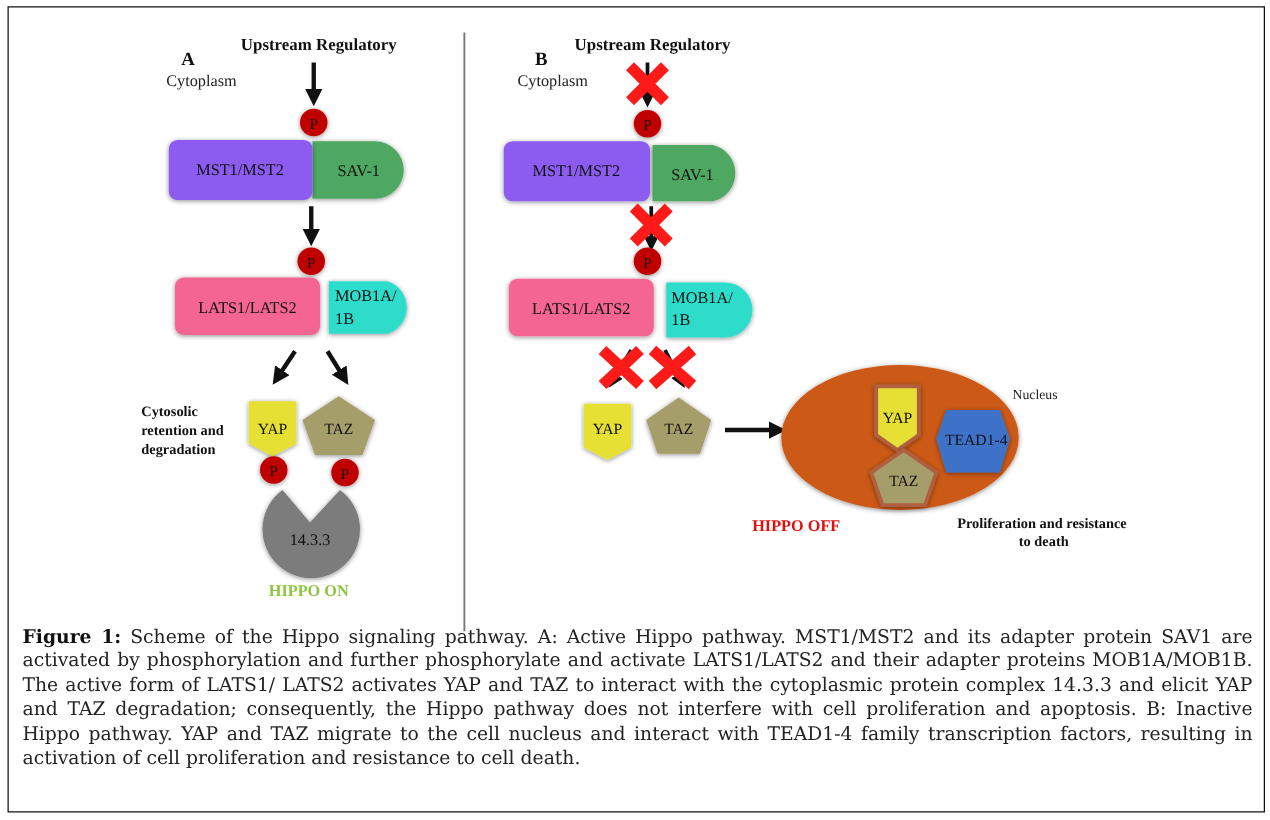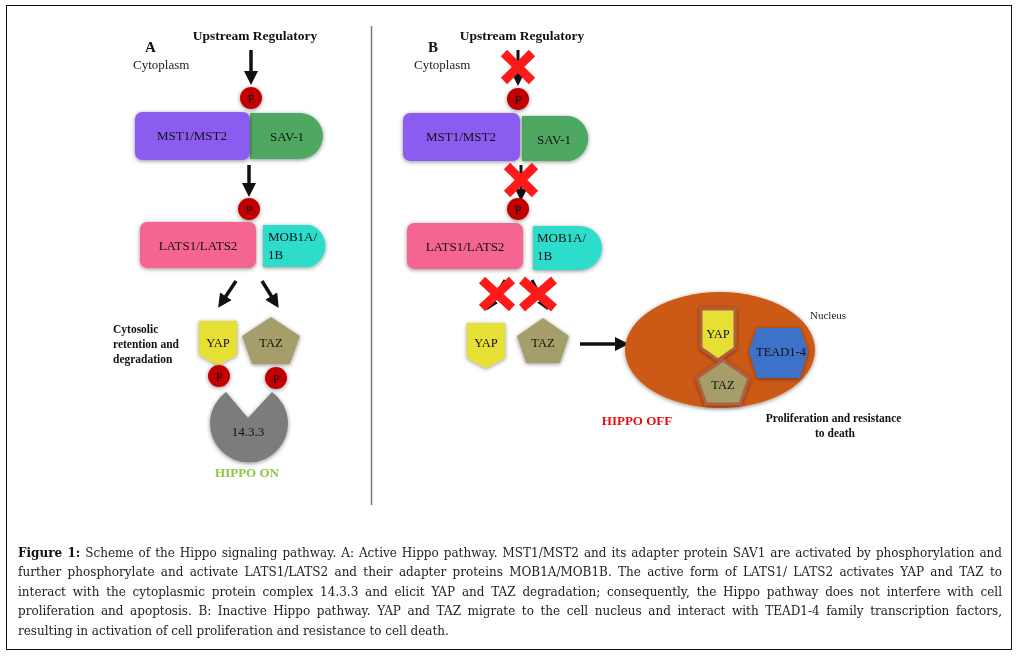--- a/index.html
+++ b/index.html
@@ -1,19 +1,19 @@
 <!DOCTYPE html>
 <html><head>
   <meta charset="utf-8">
   <style>
     html, body { margin: 0; padding: 0; background: #ffffff; }
     body { width: 1016px; height: 656px; position: relative; overflow: hidden; font-family: "Liberation Serif", serif; }
     #frame { position: absolute; left: 6px; top: 5px; width: 1006px; height: 645px; border: 1.5px solid #111; box-sizing: border-box; }
     #diagram { position: absolute; left: 0; top: 0; width: 1016px; height: 510px; }
-    .caption { position: absolute; left: 18px; top: 544px; width: 984px; font-family: "DejaVu Serif", "Liberation Serif", serif; font-size: 12px; line-height: 19.4px; color: #222; text-align: justify; text-align-last: left; }
+    .caption { position: absolute; left: 18px; top: 500px; width: 984px; font-family: "DejaVu Serif", "Liberation Serif", serif; font-size: 15px; line-height: 19.4px; color: #222; text-align: justify; text-align-last: left; }
     .caption b { font-weight: bold; color: #111; }
     svg text { font-family: "Liberation Serif", serif; }
   </style>
 </head>
 <body>
 
 <div id="frame"></div>
 
 <svg id="diagram" viewBox="0 0 1016 510" width="1016" height="510">
   <defs>

